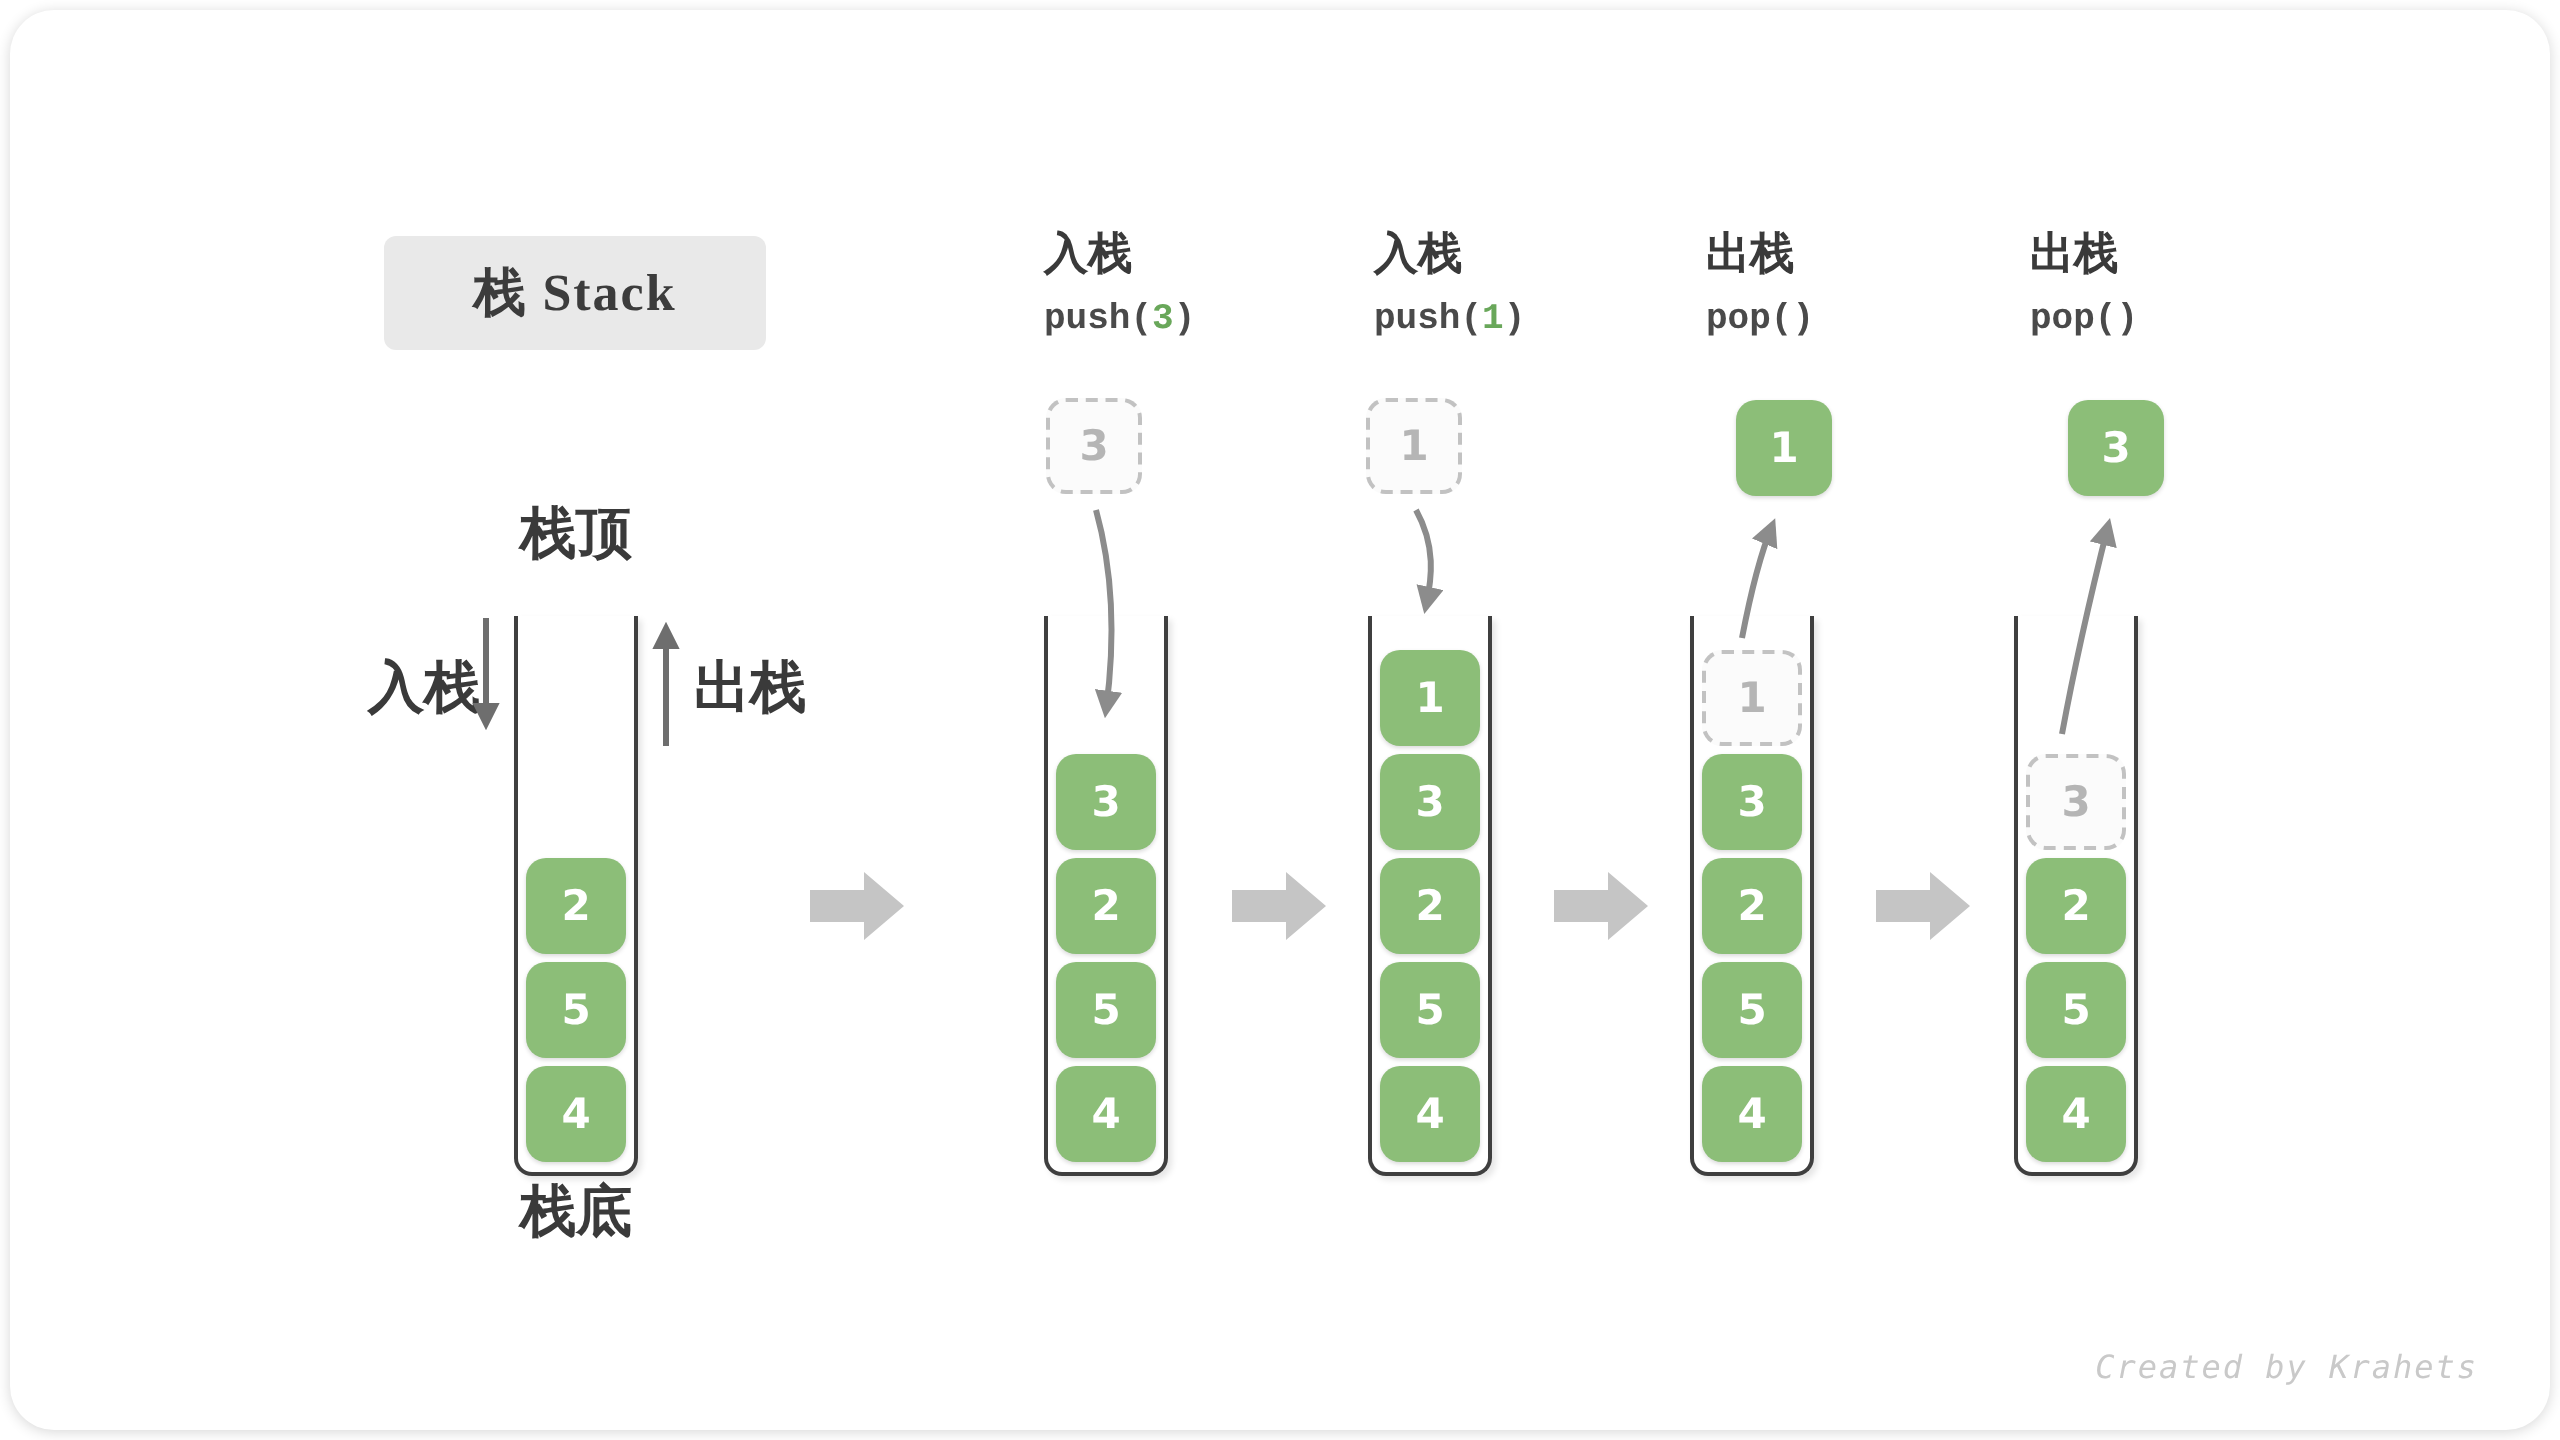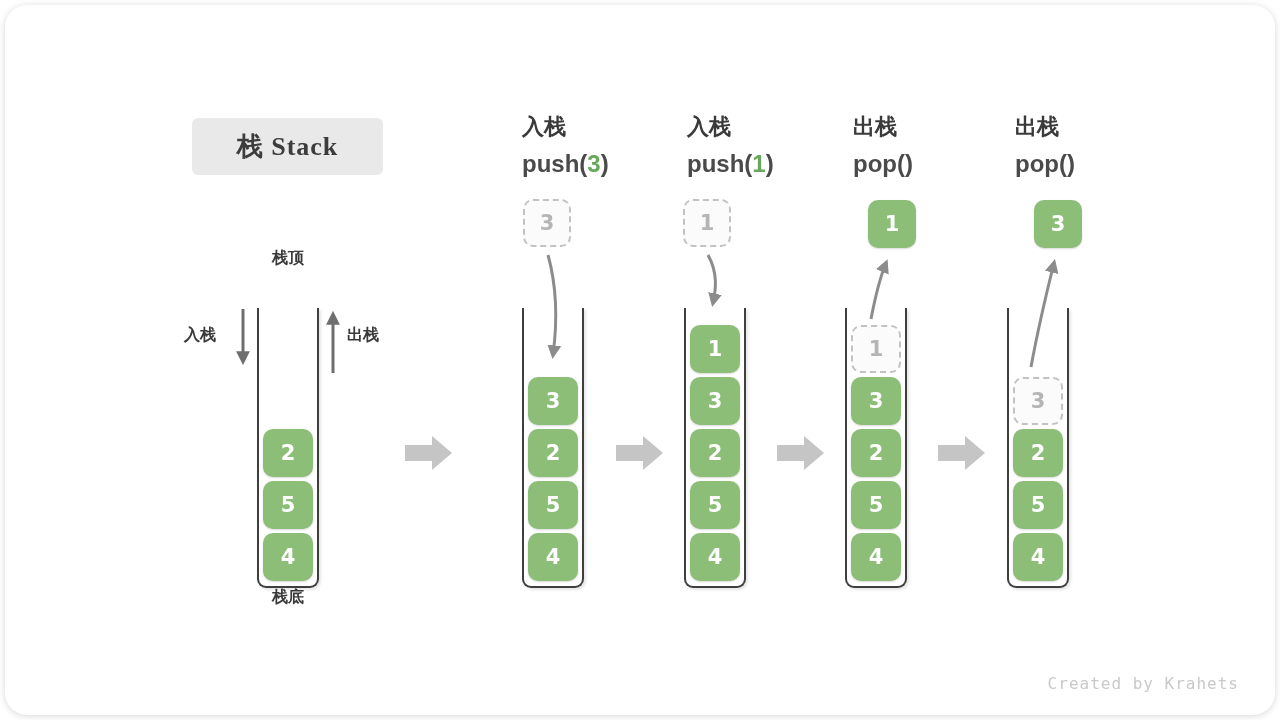--- a/index.html
+++ b/index.html
@@ -13,29 +13,29 @@
     box-shadow:0 1px 7px rgba(0,0,0,0.16);
   }
   .title-box {
     position:absolute; left:187px; top:113px; width:191px; height:57px;
     background:#e9e9e9; border-radius:6px;
     display:flex; align-items:center; justify-content:center;
     font-family:Liberation Serif, serif;
     font-size:26px; font-weight:bold; color:#3c3c3c; letter-spacing:1px;
   }
   .cjk-label {
-    position:absolute; font-size:16px; font-weight:bold; color:#3a3a3a;
+    position:absolute; font-size:28px; font-weight:bold; color:#3a3a3a;
     white-space:nowrap;
   }
   .center62 { width:62px; text-align:center; }
   .col-header { position:absolute; top:107px; }
   .col-header .op { font-size:22px; font-weight:bold; color:#3a3a3a; margin:0 0 8px 0; }
   .col-header .code {
-    font-family:Liberation Sans, sans-serif;
-    font-size:24px; font-weight:600; color:#4a4a4a; white-space:nowrap;
+    font-family:Liberation Mono, monospace;
+    font-size:18px; font-weight:600; color:#4a4a4a; white-space:nowrap;
   }
   .code .arg { color:#69a75a; font-weight:bold; }
   .well {
     position:absolute; top:303px; width:62px; height:280px; box-sizing:border-box;
     border-left:2px solid #3f3f3f; border-right:2px solid #3f3f3f; border-bottom:2px solid #3f3f3f;
     border-radius:0 0 9px 9px;
     box-shadow:2px 2px 3px rgba(0,0,0,0.10);
     display:flex; flex-direction:column; justify-content:flex-end; align-items:center;
     gap:4px; padding-bottom:5px;
   }
@@ -50,21 +50,21 @@
     position:absolute; width:48px; height:48px; border-radius:10px; box-sizing:border-box;
     display:flex; align-items:center; justify-content:center;
     font-size:21px; font-weight:bold;
   }
   .float-box.ghost { border:2px dashed #c2c2c2; background:#fbfbfb; color:#b5b5b5; }
   .float-box.solid { background:#8cbe78; color:#ffffff; box-shadow:0 1px 2px rgba(0,0,0,0.15); }
   .overlay { position:absolute; left:0; top:0; pointer-events:none; }
   .credit {
     position:absolute; right:36px; bottom:22px;
     font-family:"DejaVu Sans Mono","Liberation Mono",monospace;
-    font-size:16px; color:#c9c9c9; letter-spacing:1px;
+    font-size:16px; color:#c9c9c9; letter-spacing:1px;font-style:italic;
   }
 </style>
 </head>
 <body>
 
 <div class="canvas">
   <div class="card">
 
     <div class="title-box">
       <span>栈 Stack</span>

